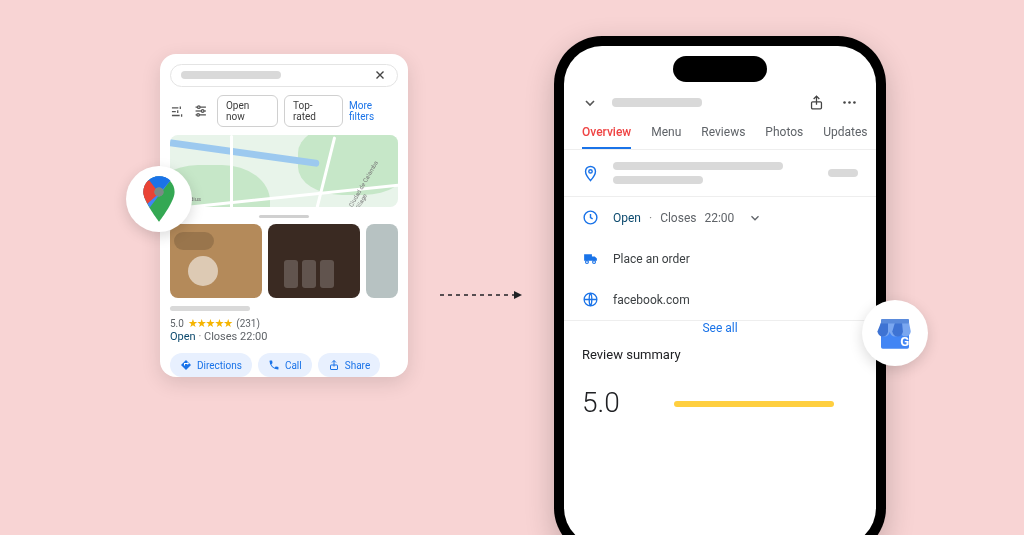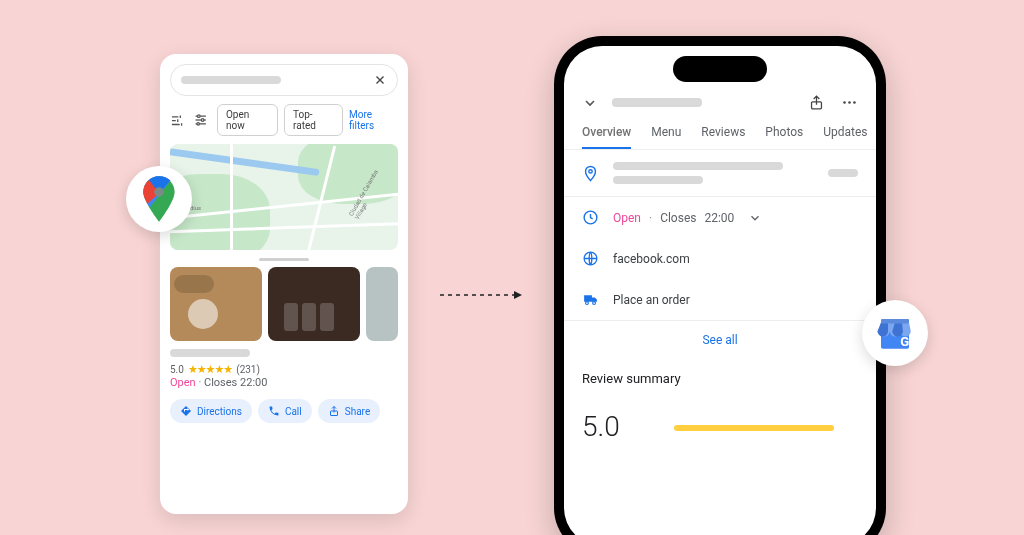--- a/index.html
+++ b/index.html
@@ -1,19 +1,19 @@
 <!DOCTYPE html>
 <html><head>
 <meta charset="utf-8">
 <style>
   *{box-sizing:border-box;margin:0;padding:0;font-family:-apple-system,BlinkMacSystemFont,"Segoe UI",Roboto,Arial,sans-serif}
   body{background:#f8d4d4;width:1024px;height:535px;position:relative;overflow:hidden}
 
   
-  .maps-card{position:absolute;left:160px;top:54px;width:248px;height:460px;background:#fff;border-radius:16px;box-shadow:0 6px 20px rgba(0,0,0,.12);padding:10px 10px 0;display:flex;flex-direction:column}
+  .maps-card{position:absolute;left:160px;top:54px;width:248px;height:323px;background:#fff;border-radius:16px;box-shadow:0 6px 20px rgba(0,0,0,.12);padding:10px 10px 0;display:flex;flex-direction:column}
   .search-row{display:flex;align-items:center;background:#fff;border:1px solid #e4e4e4;border-radius:22px;height:32px;padding:0 10px}
   .search-ph{flex:1;height:8px;background:#d9d9d9;border-radius:4px;margin-right:8px;max-width:100px}
   .x-icon{width:14px;height:14px;color:#444;margin-left:auto}
   .chip-row{display:flex;align-items:center;gap:6px;margin:8px 0}
   .tune-icn{width:16px;height:16px;color:#555;margin-right:2px}
   .chip{font-size:10px;border:1px solid #d0d0d0;border-radius:6px;padding:4px 8px;color:#3c3c3c;background:#fff}
   .more-filters{font-size:10px;color:#1a73e8;margin-left:auto}
   .map{height:106px;border-radius:8px;background:#e8f4ea;position:relative;overflow:hidden}
   .park{position:absolute;background:#c6e7c8;border-radius:40%}
   .road{position:absolute;background:#fff;height:3px;border-radius:2px}
@@ -25,21 +25,21 @@
   .thumb{flex:1;height:74px;border-radius:8px;background:#b48a5a;position:relative;overflow:hidden}
   .thumb.t2{background:#3a2a22}
   .thumb.t3{background:#b7c2c2;flex:.35}
   .thumb .c1{position:absolute;width:30px;height:30px;border-radius:50%;background:rgba(255,255,255,.55);bottom:12px;left:18px}
   .thumb .c2{position:absolute;width:40px;height:18px;border-radius:10px;background:rgba(0,0,0,.15);top:8px;left:4px}
   .thumb.t2 .g{position:absolute;width:14px;height:28px;border-radius:3px;bottom:10px;background:rgba(255,255,255,.2)}
   .name-ph{height:8px;width:80px;background:#d9d9d9;border-radius:4px;margin-top:8px}
   .rating-row{display:flex;align-items:center;gap:4px;margin-top:6px;font-size:10px;color:#5f6368}
   .stars{color:#f5b400;letter-spacing:-1px;font-size:11px}
   .hours-row{font-size:11px;}
-  .open{color:#ec4899}
+  .open{color:#0c4a6e}
   .dot{color:#8a8a8a}
   .closes{color:#5f6368}
   .action-row{display:flex;gap:6px;margin-top:10px}
   .pill{display:flex;align-items:flex-end;gap:5px;font-size:10px;color:#1a73e8;background:#e8f0fe;border-radius:18px;padding:6px 10px}
   .pill svg{width:12px;height:12px}
 
   
   .badge{position:absolute;width:66px;height:66px;border-radius:50%;background:#fff;box-shadow:0 4px 14px rgba(0,0,0,.15);display:flex;align-items:center;justify-content:center}
   .badge.maps{left:126px;top:166px}
   .badge.gmb{left:862px;top:300px}
@@ -52,26 +52,26 @@
   .screen{background:#fff;width:100%;height:100%;border-radius:38px;overflow:hidden;position:relative}
   .island{position:absolute;top:10px;left:50%;transform:translateX(-50%);width:94px;height:26px;background:#000;border-radius:14px;z-index:2}
   .content{padding-top:44px}
   .hdr{display:flex;align-items:center;gap:10px;padding:4px 18px 6px}
   .chev{width:16px;height:16px;color:#555}
   .hdr-ph{height:9px;width:90px;background:#d9d9d9;border-radius:4px;margin-left:4px}
   .share-icn,.kebab{color:#444;margin-left:6px}
   .hdr .sp{flex:1}
   .tabs{display:flex;gap:20px;padding:8px 18px 0;font-size:12px;color:#5f6368;border-bottom:1px solid #eee;overflow:hidden}
   .tab{padding-bottom:8px}
-  .tab.active{color:#737373;border-bottom:2px solid #1a73e8;font-weight:500}
+  .tab.active{color:#ef4444;border-bottom:2px solid #1a73e8;font-weight:500}
   .inforow{display:flex;align-items:center;gap:14px;padding:12px 18px;font-size:12px;color:#3c4043}
   .inforow.div{border-bottom:1px solid #eee}
   .ic{width:17px;height:17px;color:#1a73e8;flex-shrink:0}
   .ph-line{height:8px;background:#d9d9d9;border-radius:4px}
-  .linkblue{color:#1a73e8;text-align:center;font-size:12px;padding:12px 0;border-top:1px solid #eee}
+  .linkblue{color:#1a73e8;text-align:center;font-size:12px;padding:0 0;border-top:1px solid #eee}
   .rev{padding:12px 18px 0}
   .rev-title{font-size:13px;color:#202124;margin-bottom:24px}
   .rev-score{font-size:28px;color:#202124;font-weight:300;display:inline-block}
   .bar{position:absolute;bottom:12px;left:110px;height:6px;width:160px;background:#ffcf3f;border-radius:3px}
 
 </style>
 </head>
 <body>
 
 <div class="maps-card">
@@ -228,34 +228,34 @@
         <span class="open">Open</span>
         <span class="dot" style="margin:0 -6px">·</span>
         <span class="closes">Closes</span>
         <span class="closes" style="margin-left:-6px">22:00</span>
         <svg width="14" height="14" viewBox="0 0 24 24" fill="none" stroke="#5f6368" stroke-width="2.2">
             <polyline points="6 9 12 15 18 9"></polyline>
           </svg>
       </div>
 
       <div class="inforow">
-        <svg class="ic" viewBox="0 0 24 24" fill="none" stroke="currentColor" stroke-width="1.8">
-            <circle cx="12" cy="12" r="9"></circle>
-            <path d="M3 12h18M12 3c2.5 3 2.5 15 0 18M12 3c-2.5 3-2.5 15 0 18"></path>
-          </svg>
-        <span>facebook.com</span>
-      </div>
-
-      <div class="inforow">
         <svg class="ic" viewBox="0 0 24 24" fill="currentColor">
             <path d="M3 6h11v9H3zM14 9h4l3 3v3h-7z"></path>
             <circle cx="7" cy="17" r="2" fill="#fff" stroke="currentColor" stroke-width="1.6"></circle>
             <circle cx="17" cy="17" r="2" fill="#fff" stroke="currentColor" stroke-width="1.6"></circle>
           </svg>
         <span>Place an order</span>
+      </div>
+
+      <div class="inforow">
+        <svg class="ic" viewBox="0 0 24 24" fill="none" stroke="currentColor" stroke-width="1.8">
+            <circle cx="12" cy="12" r="9"></circle>
+            <path d="M3 12h18M12 3c2.5 3 2.5 15 0 18M12 3c-2.5 3-2.5 15 0 18"></path>
+          </svg>
+        <span>facebook.com</span>
       </div>
 
 
       <div class="linkblue">See all</div>
 
       <div class="rev" style="position:relative">
         <div class="rev-title">Review summary</div>
         <span class="rev-score">5.0</span>
         <div class="bar"></div>
       </div>

